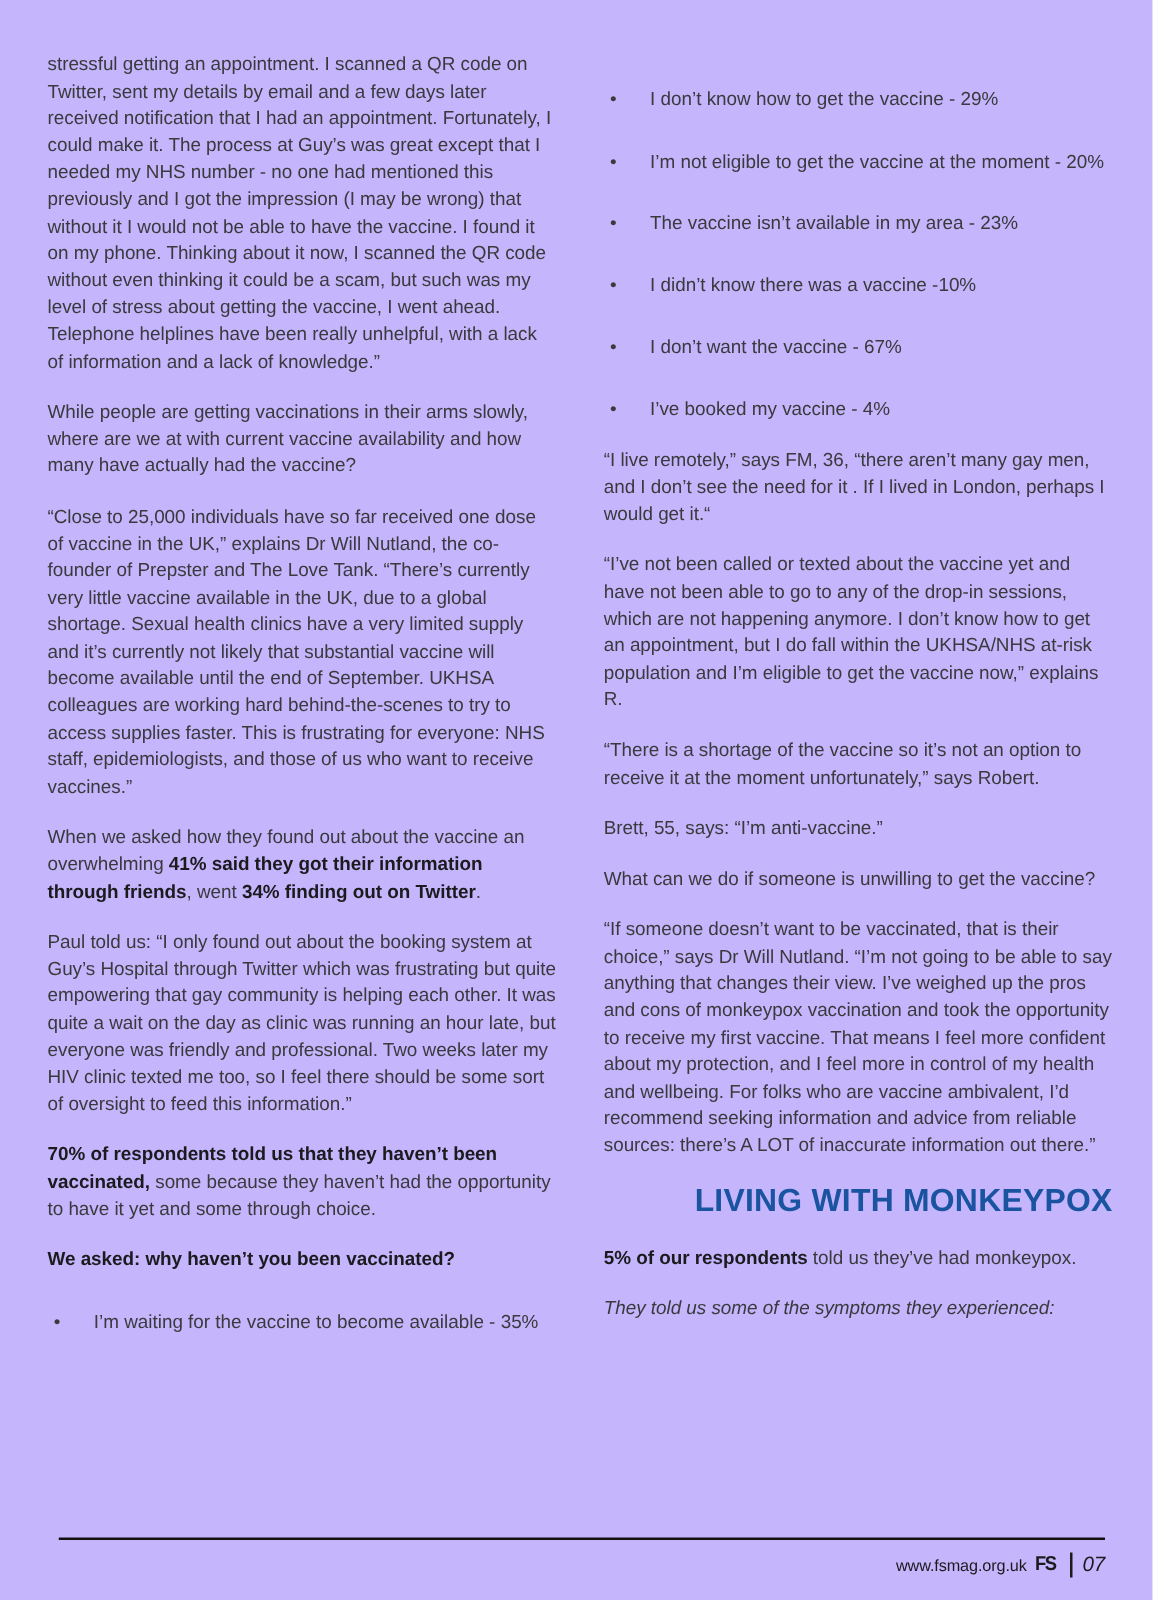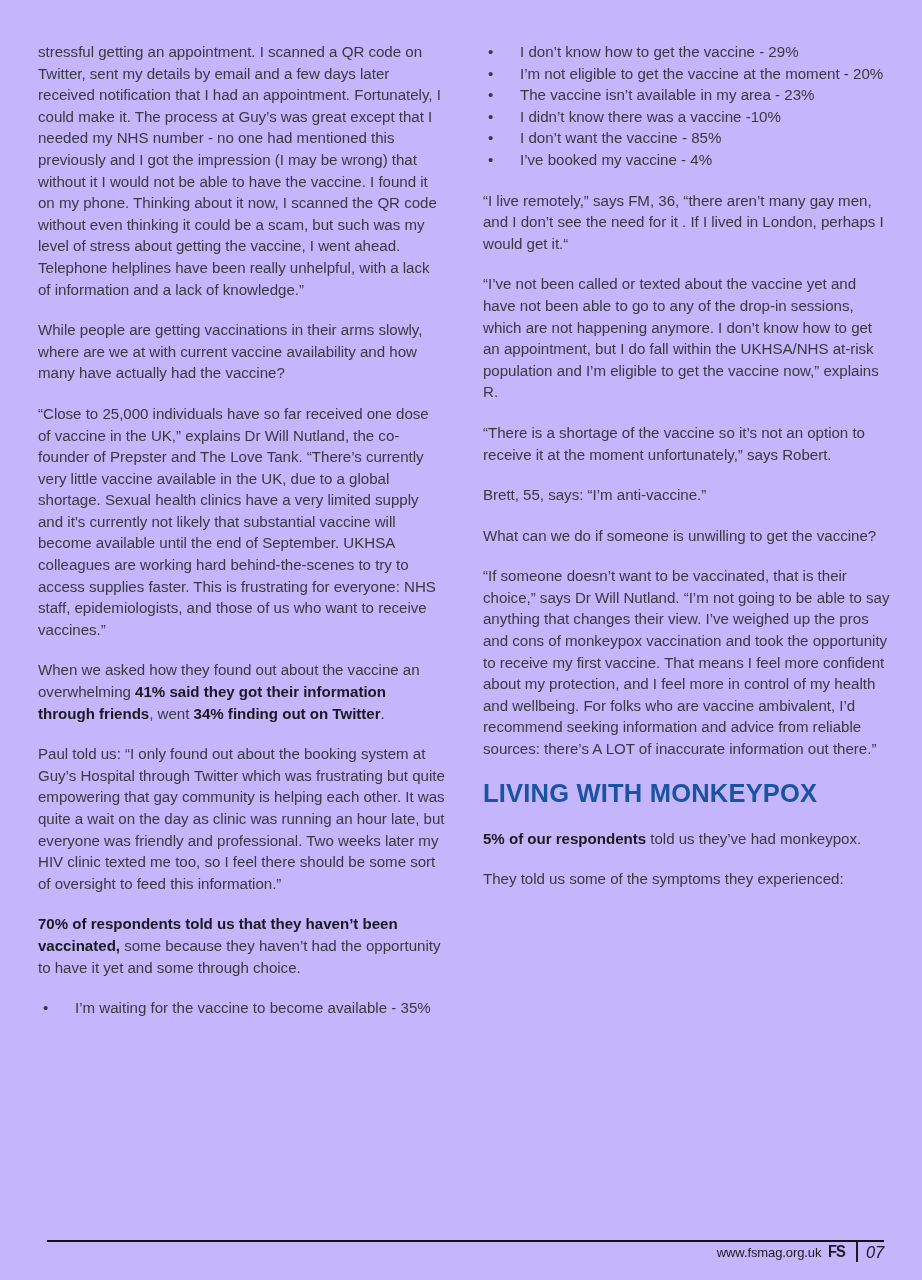--- a/index.html
+++ b/index.html
@@ -35,78 +35,82 @@
   p.body-text {
     margin: 0 0 19px 0;
     font-size: 15.1px;
     line-height: 21.6px;
     color: #3a3a3c;
     letter-spacing: -0.02px;
   }
 
   p.body-text.tight {
     margin-bottom: 16px;
+    font-style: italic;
   }
 
   strong.bold-run {
     font-weight: bold;
     color: #1b1b1d;
   }
 
   ul.bullets {
     margin: 0 0 19px 0;
     padding: 0;
     list-style: none;
   }
 
   ul.bullets li {
     position: relative;
     padding-left: 37px;
     font-size: 15.1px;
     line-height: 21.6px;
     color: #3a3a3c;
     margin-bottom: 0;
+    margin-top: 28px;
   }
 
   ul.bullets li::before {
     content: "\2022";
     position: absolute;
     left: 5px;
     top: 0;
     font-size: 15.1px;
     line-height: 21.6px;
     color: #3a3a3c;
   }
 
   h2.section-heading {
     margin: 10px 0 20px 0;
     font-size: 25.5px;
     line-height: 29px;
     font-weight: bold;
     color: #1a54a0;
     letter-spacing: 0.2px;
+    text-align: right;
   }
 
   .footer {
     position: absolute;
     left: 47px;
     right: 38px;
     bottom: 18px;
   }
 
   .footer-rule {
     height: 0;
     border-top: 2.2px solid #111113;
     width: 100%;
   }
 
   .footer-inner {
     display: flex;
     justify-content: flex-end;
     align-items: center;
+    padding-top: 10px;
   }
 
   .footer-url {
     font-size: 13px;
     color: #1b1b1d;
     letter-spacing: -0.1px;
   }
 
   .footer-logo {
     font-size: 16px;
@@ -146,35 +150,36 @@
       <p class="body-text">While people are getting vaccinations in their arms slowly, where are we at with current vaccine availability and how many have actually had the vaccine?</p>
 
       <p class="body-text">“Close to 25,000 individuals have so far received one dose of vaccine in the UK,” explains Dr Will Nutland, the co-founder of Prepster and The Love Tank. “There’s currently very little vaccine available in the UK, due to a global shortage. Sexual health clinics have a very limited supply and it’s currently not likely that substantial vaccine will become available until the end of September. UKHSA colleagues are working hard behind-the-scenes to try to access supplies faster. This is frustrating for everyone: NHS staff, epidemiologists, and those of us who want to receive vaccines.”</p>
 
       <p class="body-text"><span>When we asked how they found out about the vaccine an overwhelming </span><strong class="bold-run">41% said they got their information through friends</strong><span>, went </span><strong class="bold-run">34% finding out on Twitter</strong><span>.</span></p>
 
       <p class="body-text">Paul told us: “I only found out about the booking system at Guy’s Hospital through Twitter which was frustrating but quite empowering that gay community is helping each other. It was quite a wait on the day as clinic was running an hour late, but everyone was friendly and professional. Two weeks later my HIV clinic texted me too, so I feel there should be some sort of oversight to feed this information.”</p>
 
       <p class="body-text"><strong class="bold-run">70% of respondents told us that they haven’t been vaccinated,</strong><span> some because they haven’t had the opportunity to have it yet and some through choice.</span></p>
 
+      <p class="body-text"><strong class="bold-run">We asked: why haven’t you been vaccinated?</strong></p>
 
       <ul class="bullets">
         <li>I’m waiting for the vaccine to become available - 35%</li>
       </ul>
 
     </div>
 
     <div class="column">
 
       <ul class="bullets">
         <li>I don’t know how to get the vaccine - 29%</li>
         <li>I’m not eligible to get the vaccine at the moment -  20%</li>
         <li>The vaccine isn’t available in my area - 23%</li>
         <li>I didn’t know there was a vaccine -10%</li>
-        <li>I don’t want the vaccine - 85%</li>
+        <li>I don’t want the vaccine - 67%</li>
         <li>I’ve booked my vaccine - 4%</li>
       </ul>
 
       <p class="body-text">“I live remotely,” says FM, 36, “there aren’t many gay men, and I don’t see the need for it . If I lived in London, perhaps I would get it.“</p>
 
 
       <p class="body-text">“I’ve not been called or texted about the vaccine yet and have not been able to go to any of the drop-in sessions, which are not happening anymore. I don’t know how to get an appointment, but I do fall within the UKHSA/NHS at-risk population and I’m eligible to get the vaccine now,” explains R.</p>
 
       <p class="body-text">“There is a shortage of the vaccine so it’s not an option to receive it at the moment unfortunately,” says Robert.</p>
 

